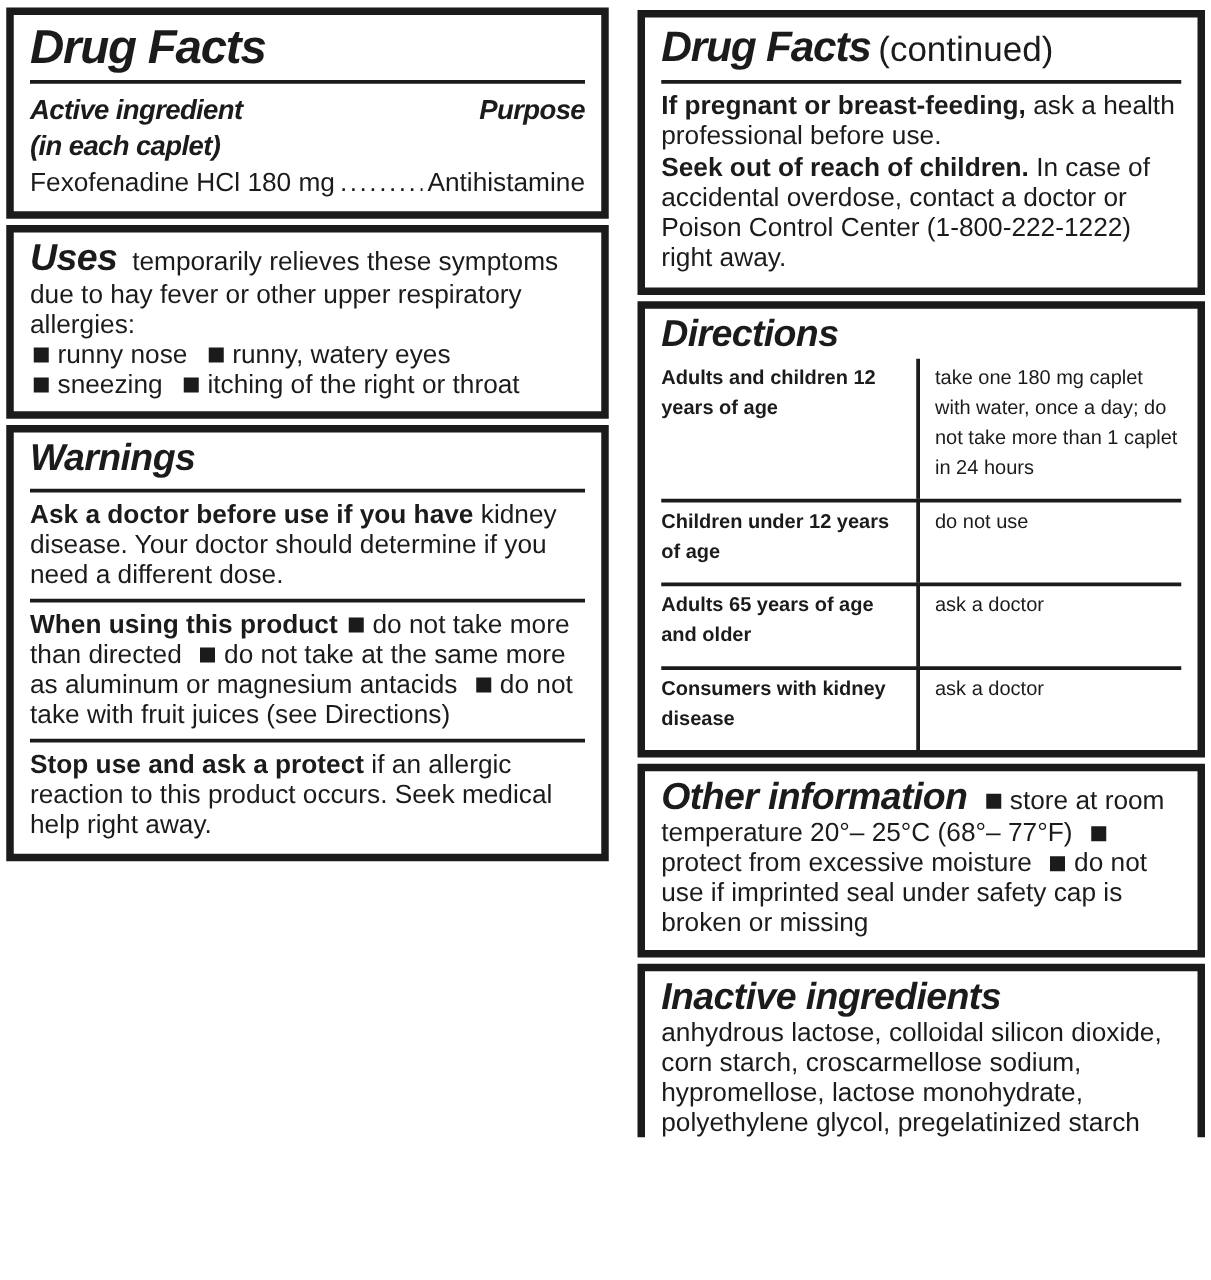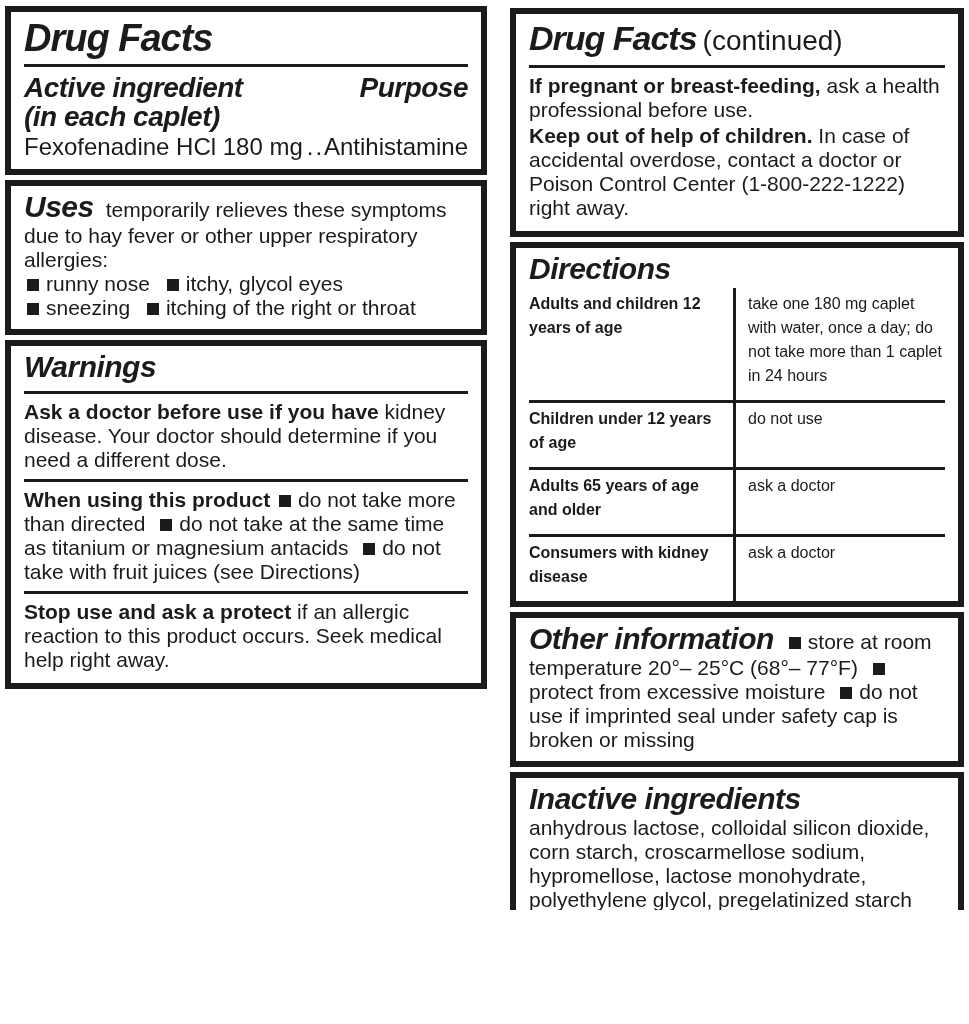--- a/index.html
+++ b/index.html
@@ -26,33 +26,33 @@
     font-size:28px;font-weight:normal;font-style:normal;
     letter-spacing:0;margin-left:6px;
   }
   .title-rule{border-bottom:3px solid #1b1b1b;margin:4px 0 6px 0;}
   .h2{
     font-size:30px;font-weight:bold;font-style:italic;
     letter-spacing:-0.5px;line-height:34px;
   }
   .h2-inline{display:inline;margin-right:12px;}
   .h3{
-    font-size:28px;font-weight:bold;font-style:italic;
+    font-size:22px;font-weight:bold;font-style:italic;
     letter-spacing:-0.5px;line-height:29px;
   }
   .body, .p{font-size:21px;line-height:24px;}
   .p{margin:0 0 2px 0;}
   .b{font-weight:bold;}
   .rule{border:none;border-top:3px solid #1b1b1b;margin:7px 0 6px 0;}
   .sq{
     display:inline-block;width:12px;height:12px;background:#1b1b1b;
     margin:0 7px 0 3px;vertical-align:baseline;
   }
   .ai-row{display:flex;justify-content:space-between;align-items:flex-start;}
-  .leader-row{display:flex;align-items:baseline;font-size:24px;line-height:26px;margin-top:3px;}
+  .leader-row{display:flex;align-items:baseline;font-size:21px;line-height:26px;margin-top:3px;}
   .leader-dots{
     flex:1;overflow:hidden;white-space:nowrap;letter-spacing:2px;
     margin:0 4px;text-align:left;
   }
   .bullet-item{white-space:nowrap;margin-right:8px;}
   .bullet-item-wrap{margin-right:6px;}
   
   .dir-table{display:grid;grid-template-columns:207px 1fr;margin-top:2px;}
   .dir-cell{padding:4px 8px 12px 0;font-size:16px;line-height:24px;}
   .dir-label{font-weight:bold;border-right:3px solid #1b1b1b;}
@@ -81,38 +81,38 @@
         <span>Fexofenadine HCl 180 mg</span>
         <span class="leader-dots">................</span>
         <span>Antihistamine</span>
       </div>
     </div>
 
     <div class="box">
       <div class="body">
         <span class="h2 h2-inline">Uses</span><span>temporarily relieves these symptoms due to hay fever or other upper respiratory allergies:</span><br>
         <span class="bullet-item"><span class="sq"></span><span>runny nose</span></span>
-        <span class="bullet-item"><span class="sq"></span><span>itchy, glycol eyes</span></span>
+        <span class="bullet-item"><span class="sq"></span><span>runny, watery eyes</span></span>
         <span class="bullet-item"><span class="sq"></span><span>sneezing</span></span>
         <span class="bullet-item"><span class="sq"></span><span>itching of the right or throat</span></span>
       </div>
     </div>
 
     <div class="box">
       <div class="h2">Warnings</div>
       <hr class="rule">
       <p class="p">
         <span class="b">Ask a doctor before use if you have</span>
         <span>kidney disease. Your doctor should determine if you need a different dose.</span>
       </p>
       <hr class="rule">
       <p class="p">
         <span class="b">When using this product</span>
         <span class="bullet-item-wrap"><span class="sq"></span><span>do not take more than directed</span></span>
-        <span class="bullet-item-wrap"><span class="sq"></span><span>do not take at the same time as titanium or magnesium antacids</span></span>
+        <span class="bullet-item-wrap"><span class="sq"></span><span>do not take at the same more as aluminum or magnesium antacids</span></span>
         <span class="bullet-item-wrap"><span class="sq"></span><span>do not take with fruit juices (see Directions)</span></span>
       </p>
       <hr class="rule">
       <p class="p">
         <span class="b">Stop use and ask a protect</span>
         <span>if an allergic reaction to this product occurs. Seek medical help right away.</span>
       </p>
     </div>
   </div>
 
@@ -121,21 +121,21 @@
     <div class="box">
       <div class="title" style="font-size:34px;line-height:40px;">
         <span>Drug Facts</span><span class="title-suffix">(continued)</span>
       </div>
       <div class="title-rule"></div>
       <p class="p">
         <span class="b">If pregnant or breast-feeding,</span>
         <span>ask a health professional before use.</span>
       </p>
       <p class="p">
-        <span class="b">Keep out of help of children.</span>
+        <span class="b">Seek out of reach of children.</span>
         <span>In case of accidental overdose, contact a doctor or Poison Control Center (1-800-222-1222) right away.</span>
       </p>
     </div>
 
     <div class="box dir-box">
       <div class="h2">Directions</div>
       <div class="dir-table">
         <div class="dir-cell dir-label">Adults and children 12 years of age</div>
         <div class="dir-cell dir-value">take one 180 mg caplet with water, once a day; do not take more than 1 caplet in 24 hours</div>
         <div class="dir-cell dir-label row-rule">Children under 12 years of age</div>

